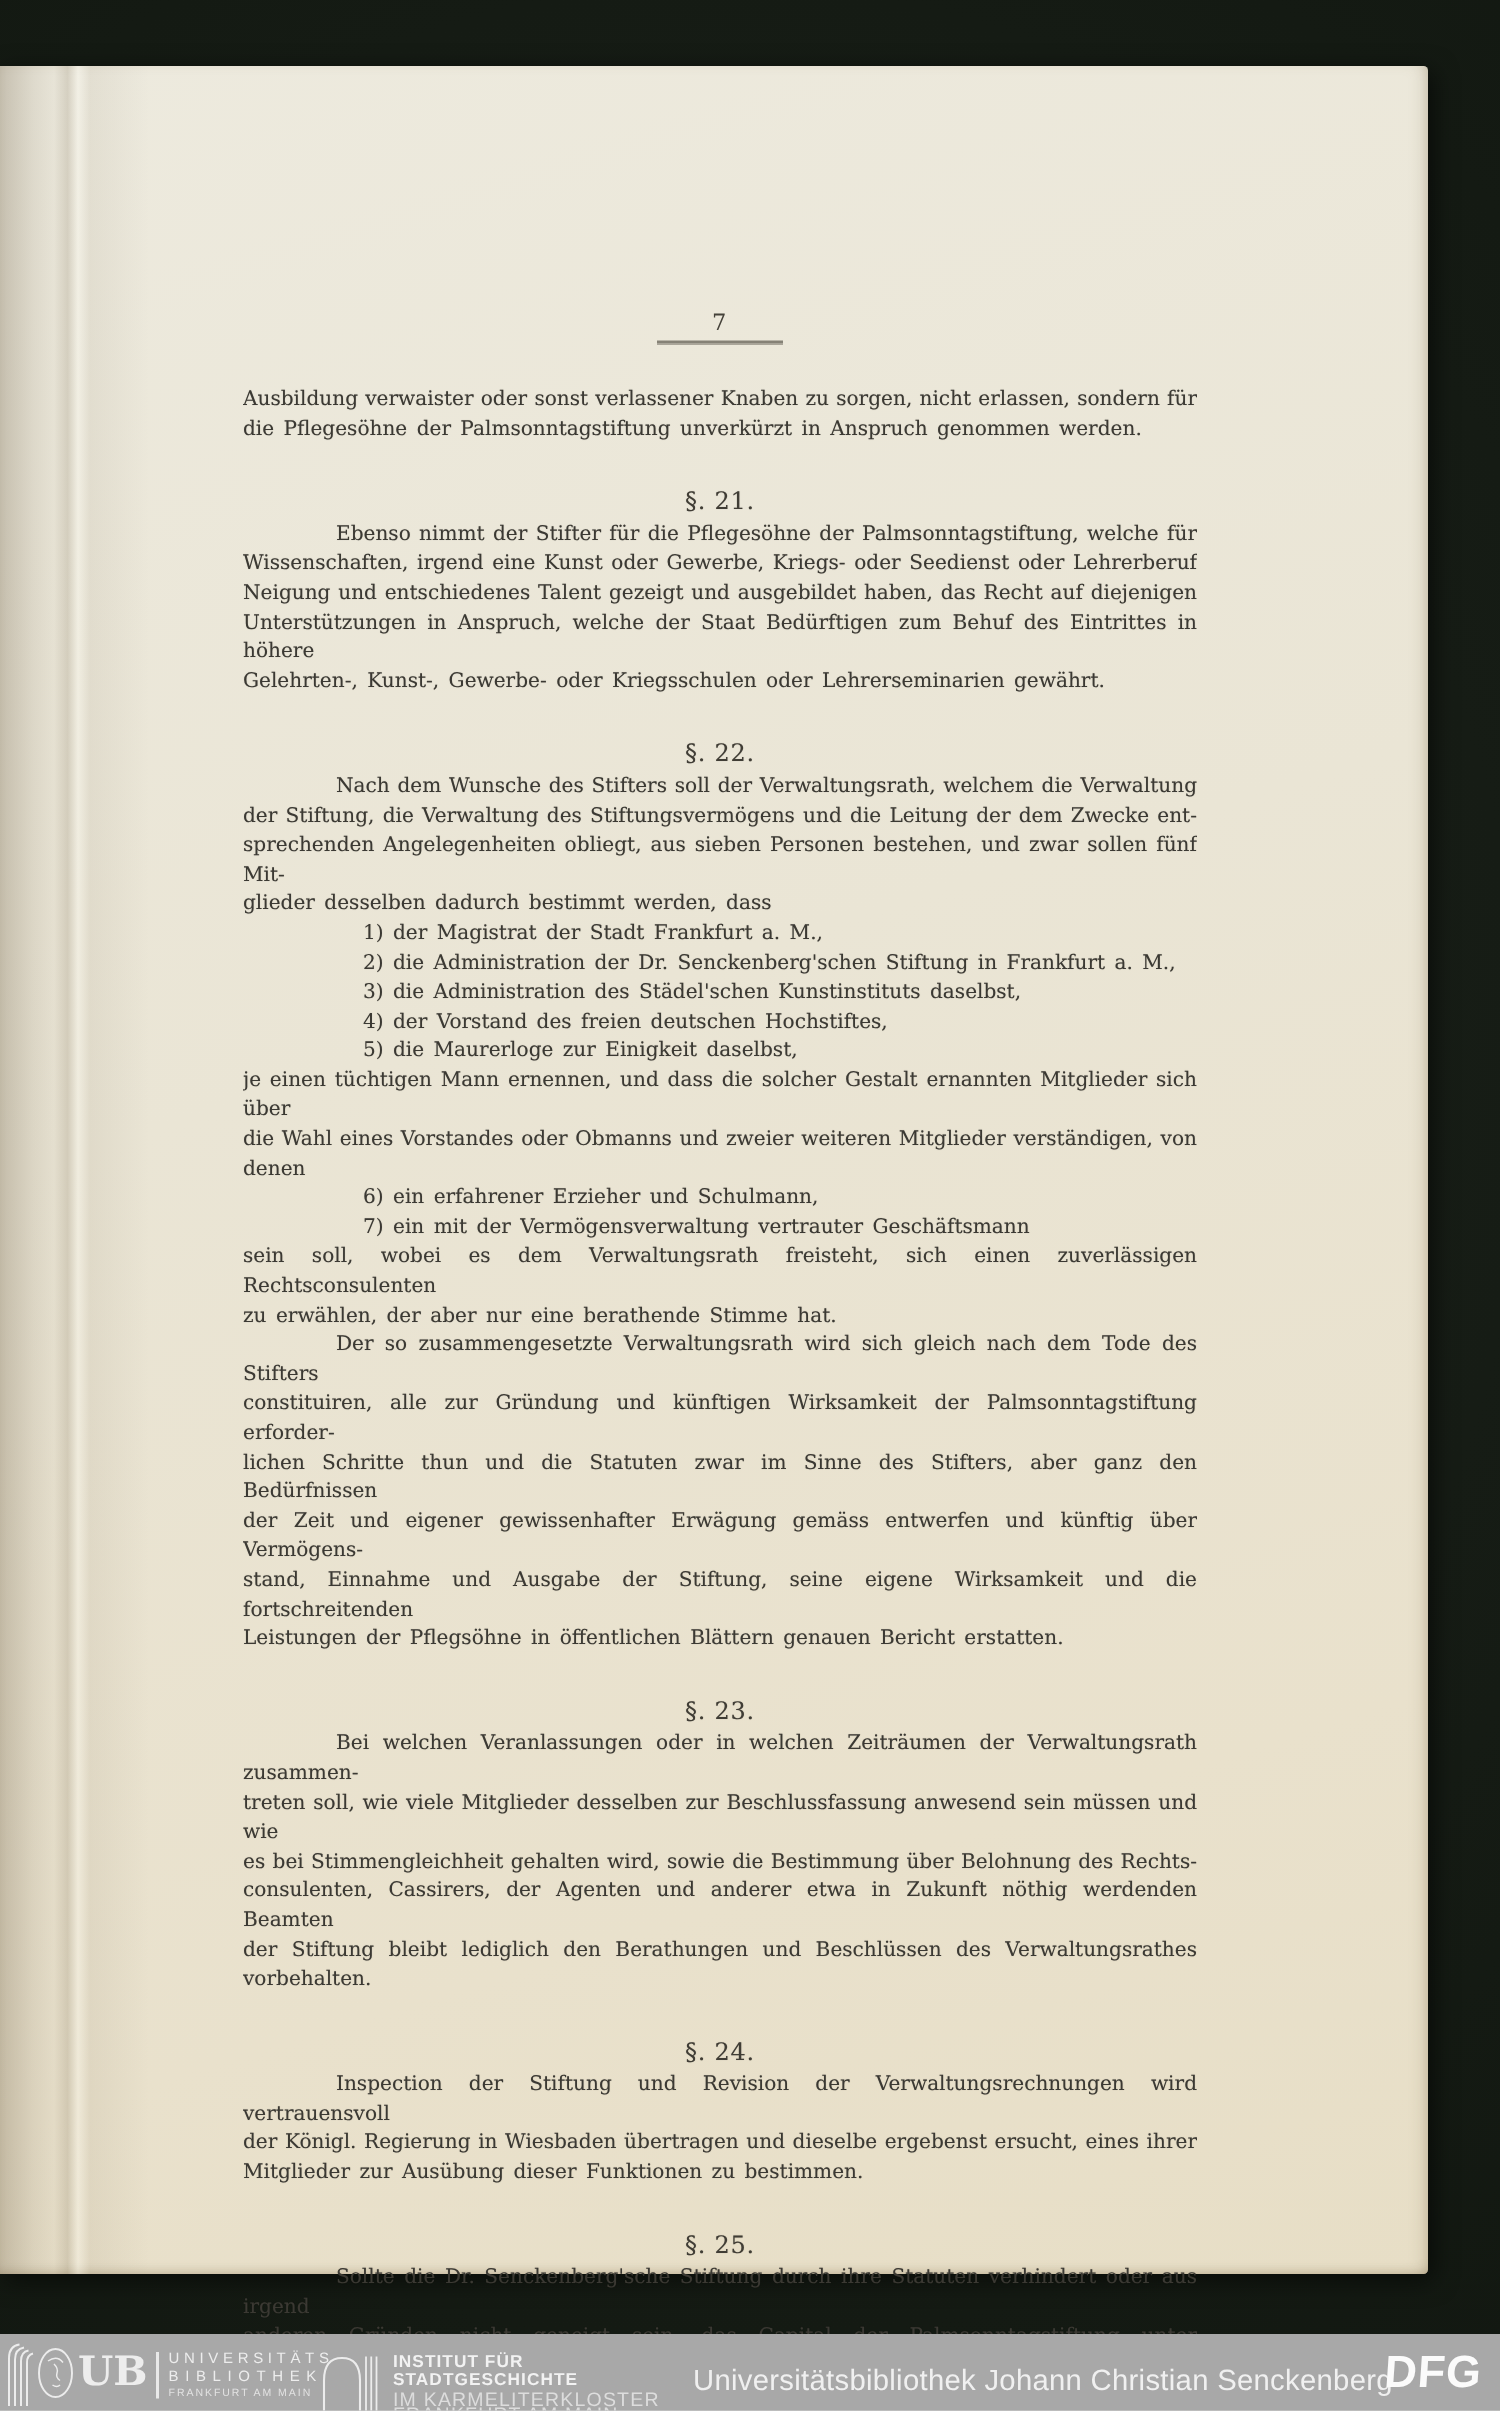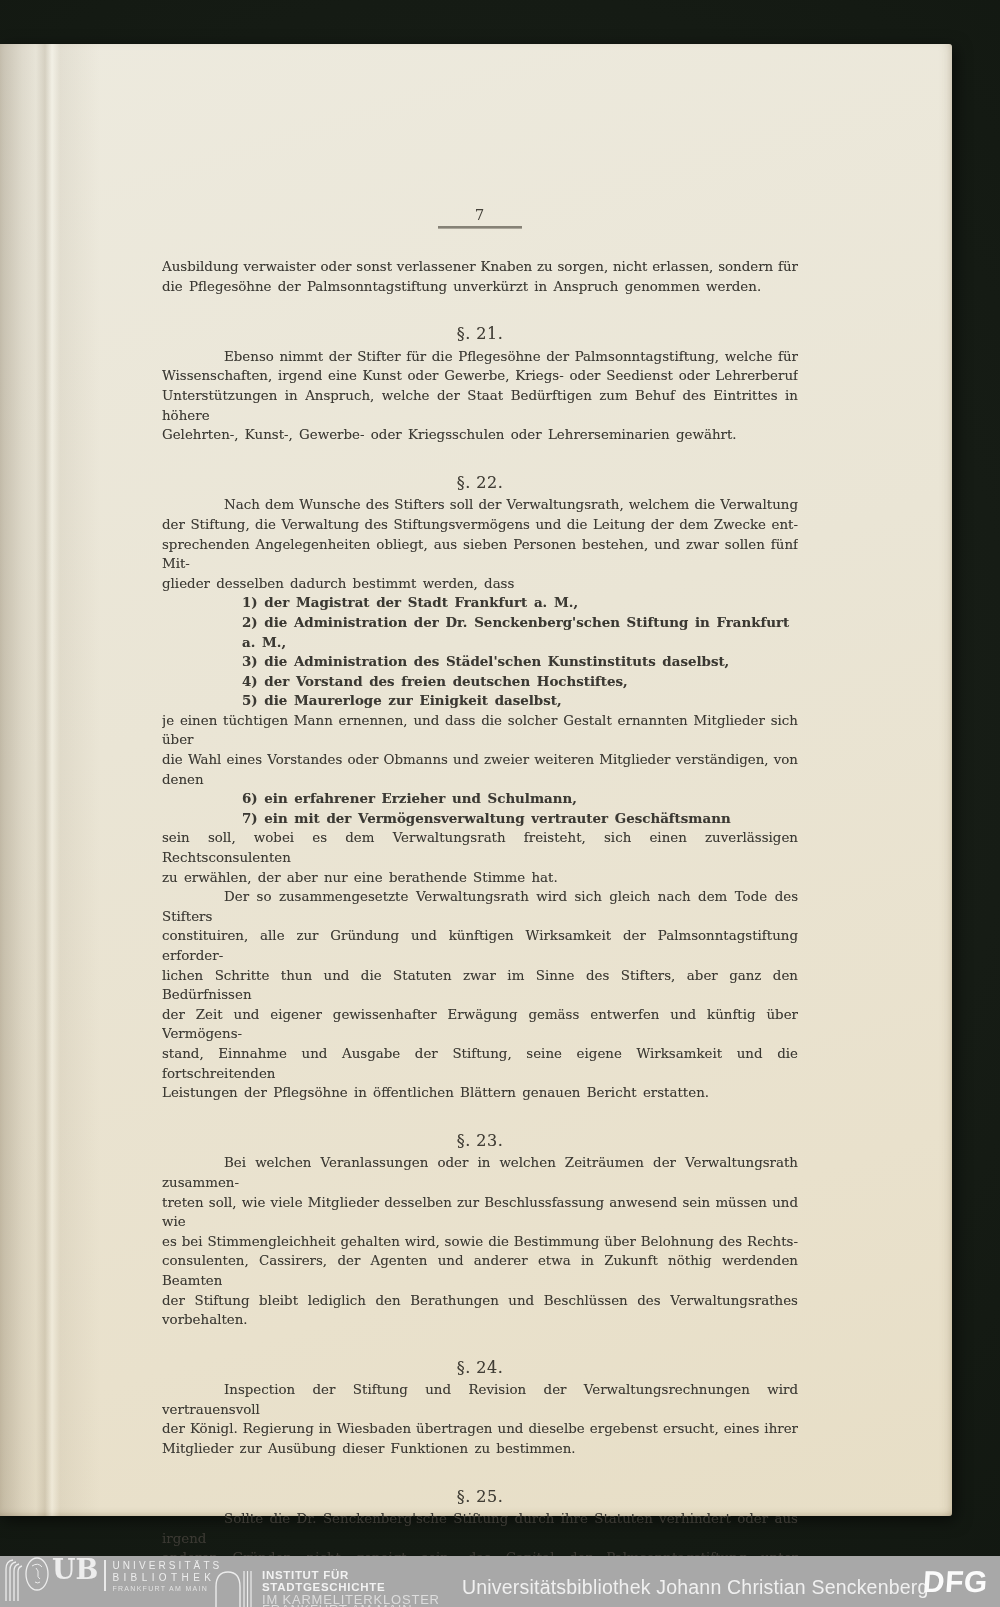--- a/index.html
+++ b/index.html
@@ -42,34 +42,34 @@
   
   .text-col {
     position:absolute; left:162px; top:213px; width:636px;
     font-family:"DejaVu Serif", serif; font-size:13.4px; line-height:19.6px;
     color:#3b3933; overflow:hidden;
     text-shadow: 0 0 0.6px rgba(59,57,51,0.35);
   }
   .ln { min-height:19.6px; text-align:justify; text-align-last:justify; -moz-text-align-last:justify; }
   .ln.first { text-indent:62px; }
   .ln.last  { text-align-last:left; -moz-text-align-last:left; word-spacing:2px; }
-  .ln.item  { text-align:left; text-align-last:left; padding-left:80px; word-spacing:2px;font-weight:bold; }
+  .ln.item  { text-align:left; text-align-last:left; padding-left:80px; word-spacing:2px; }
   .ln.heading {
     text-align:center; text-align-last:center; -moz-text-align-last:center;
     margin:28px 0 3px; font-size:16px; letter-spacing:0.5px; color:#403d35;
   }
 
   
   .footer {
     position:absolute; left:0; right:0; bottom:0; height:51px;
     background:#a8a8a8;
   }
   .ub {
     position:absolute; left:4px; top:0; height:51px;
-    display:flex; 
+    display:flex; align-items:center;
   }
   .ub svg { display:block; }
   .ub-abbr {
     font-family:"DejaVu Serif", serif; font-weight:bold; font-size:27px;
     color:#ededed; margin-left:2px; line-height:1;
   }
   .ub-sep { width:2px; height:31px; background:#e9e9e9; margin:4px 6px 0 6px; }
   .ub-lines { margin-top:4px; }
   .ub-l1 { font-size:10px; letter-spacing:3.1px; color:#ededed; line-height:12px; white-space:nowrap; }
   .ub-l2 { font-size:10px; letter-spacing:4.4px; color:#ededed; line-height:12px; white-space:nowrap; }
@@ -113,20 +113,21 @@
       <div class="pagenum">7</div>
       <div class="pagenum-rule"></div>
     </div>
 
     <div class="text-col">
         <div class="ln mid">Ausbildung verwaister oder sonst verlassener Knaben zu sorgen, nicht erlassen, sondern für</div>
         <div class="ln last">die Pflegesöhne der Palmsonntagstiftung unverkürzt in Anspruch genommen werden.</div>
         <div class="ln heading">§. 21.</div>
         <div class="ln first">Ebenso nimmt der Stifter für die Pflegesöhne der Palmsonntagstiftung, welche für</div>
         <div class="ln mid">Wissenschaften, irgend eine Kunst oder Gewerbe, Kriegs- oder Seedienst oder Lehrerberuf</div>
+        <div class="ln mid">Neigung und entschiedenes Talent gezeigt und ausgebildet haben, das Recht auf diejenigen</div>
         <div class="ln mid">Unterstützungen in Anspruch, welche der Staat Bedürftigen zum Behuf des Eintrittes in höhere</div>
         <div class="ln last">Gelehrten-, Kunst-, Gewerbe- oder Kriegsschulen oder Lehrerseminarien gewährt.</div>
         <div class="ln heading">§. 22.</div>
         <div class="ln first">Nach dem Wunsche des Stifters soll der Verwaltungsrath, welchem die Verwaltung</div>
         <div class="ln mid">der Stiftung, die Verwaltung des Stiftungsvermögens und die Leitung der dem Zwecke ent-</div>
         <div class="ln mid">sprechenden Angelegenheiten obliegt, aus sieben Personen bestehen, und zwar sollen fünf Mit-</div>
         <div class="ln last">glieder desselben dadurch bestimmt werden, dass</div>
         <div class="ln item">1) der Magistrat der Stadt Frankfurt a. M.,</div>
         <div class="ln item">2) die Administration der Dr. Senckenberg'schen Stiftung in Frankfurt a. M.,</div>
         <div class="ln item">3) die Administration des Städel'schen Kunstinstituts daselbst,</div>

